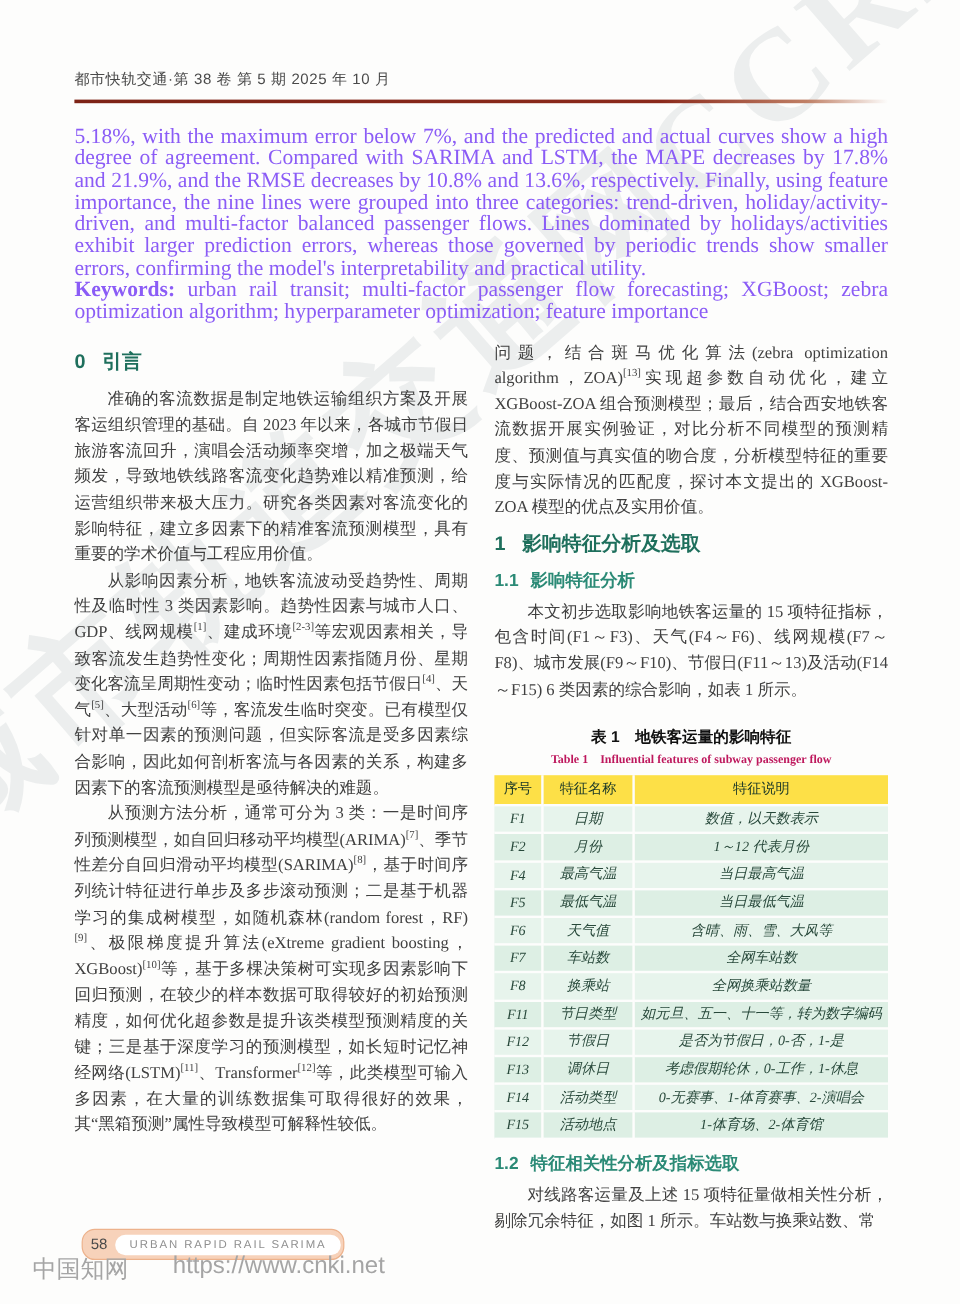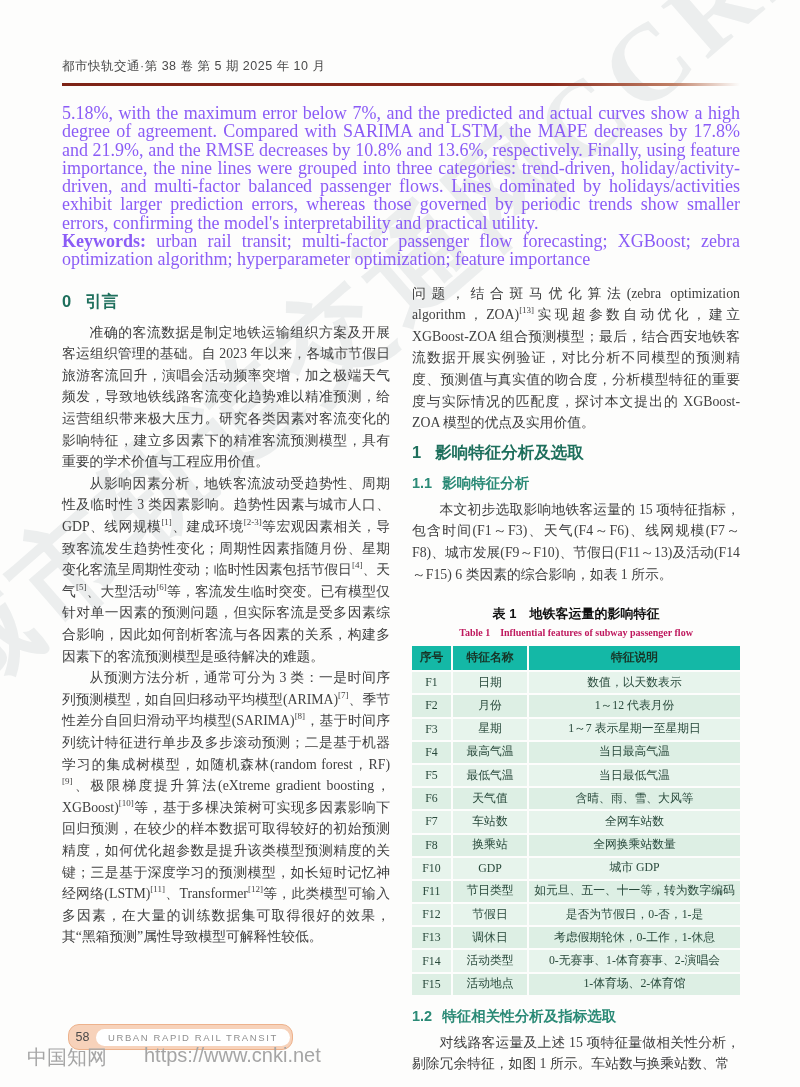--- a/index.html
+++ b/index.html
@@ -54,27 +54,28 @@
     color:#111; font-family:"Liberation Sans","DejaVu Sans",sans-serif;
   }
   .cap-en {
     text-align:center; font-weight:bold; font-size:10px; margin-top:3px; color:#be185d;
   }
   table.features {
     width:100%; border-collapse:collapse; margin-top:6px;
     font-size:11.8px;
   }
   table.features th {
-    background:#14b8a6; color:#173527; font-weight:bold;
+    background:#fde047; color:#173527; font-weight:normal;
     padding:4px 2px; border-bottom:2px solid #fdfdfc; border-right:2px solid #fdfdfc;
   }
   table.features th:last-child, table.features td:last-child { border-right:none; }
   table.features td {
     background:#e7f4ec; color:#27483a; text-align:center;
     padding:2.6px 2px; border-bottom:2px solid #fdfdfc; border-right:2px solid #fdfdfc;
+    font-style:italic;
   }
   table.features tr:nth-child(even) td { background:#ddefe4; }
   .col-xu { width:40px; } .col-name { width:76px; }
   .footer-badge {
     position:absolute; left:68px; top:1024px; height:26px; z-index:3;
     background:#f7d2ba; border:1px solid #edb28c; border-radius:11px;
     display:flex; align-items:center;
     font-family:"Liberation Sans","DejaVu Sans",sans-serif;
   }
   .badge-num { width:27px; text-align:center; font-size:12.5px; color:#4a4a4a; }
@@ -153,25 +154,20 @@
                 <td>F1</td>
                 <td>日期</td>
                 <td>数值，以天数表示</td>
               </tr>
               <tr>
                 <td>F2</td>
                 <td>月份</td>
                 <td>1～12 代表月份</td>
               </tr>
               <tr>
-                <td>F3</td>
-                <td>星期</td>
-                <td>1～7 表示星期一至星期日</td>
-              </tr>
-              <tr>
                 <td>F4</td>
                 <td>最高气温</td>
                 <td>当日最高气温</td>
               </tr>
               <tr>
                 <td>F5</td>
                 <td>最低气温</td>
                 <td>当日最低气温</td>
               </tr>
               <tr>
@@ -181,25 +177,20 @@
               </tr>
               <tr>
                 <td>F7</td>
                 <td>车站数</td>
                 <td>全网车站数</td>
               </tr>
               <tr>
                 <td>F8</td>
                 <td>换乘站</td>
                 <td>全网换乘站数量</td>
-              </tr>
-              <tr>
-                <td>F10</td>
-                <td>GDP</td>
-                <td>城市 GDP</td>
               </tr>
               <tr>
                 <td>F11</td>
                 <td>节日类型</td>
                 <td>如元旦、五一、十一等，转为数字编码</td>
               </tr>
               <tr>
                 <td>F12</td>
                 <td>节假日</td>
                 <td>是否为节假日，0-否，1-是</td>
@@ -226,19 +217,19 @@
           <span>1.2</span>
           <span>特征相关性分析及指标选取</span>
         </div>
         <div class="para rt">对线路客运量及上述 15 项特征量做相关性分析，剔除冗余特征，如图 1 所示。车站数与换乘站数、常</div>
       </div>
     </div>
   </div>
 
   <div class="footer-badge">
     <span class="badge-num">58</span>
-    <span class="badge-pill">URBAN RAPID RAIL TRANSIT</span>
+    <span class="badge-pill">URBAN RAPID RAIL SARIMA</span>
   </div>
   <div class="cnki-line">
     <span>中国知网</span>
     <span>https://www.cnki.net</span>
   </div>
 </div>
 
 </body></html>

